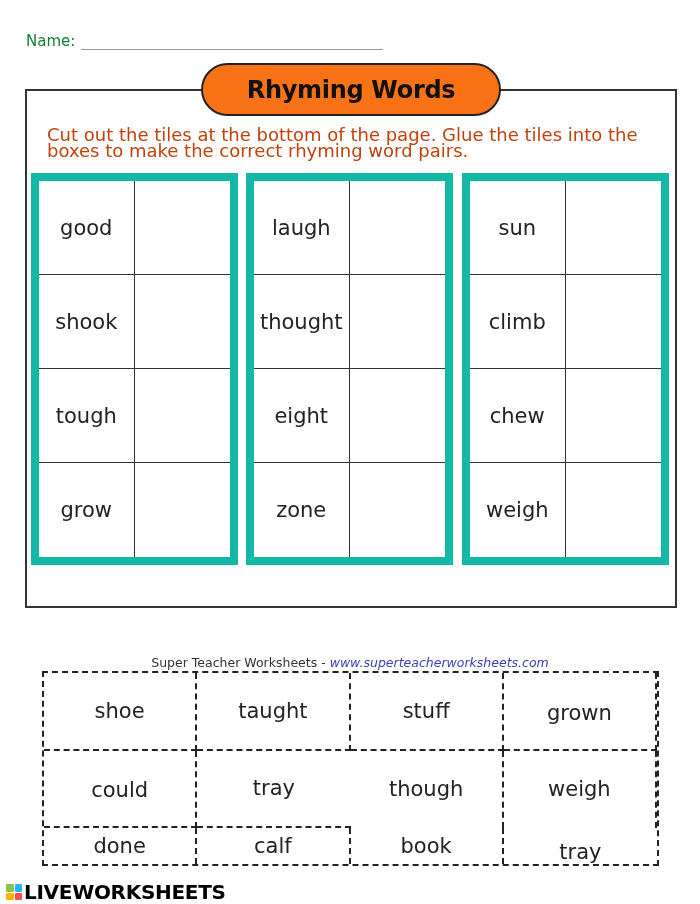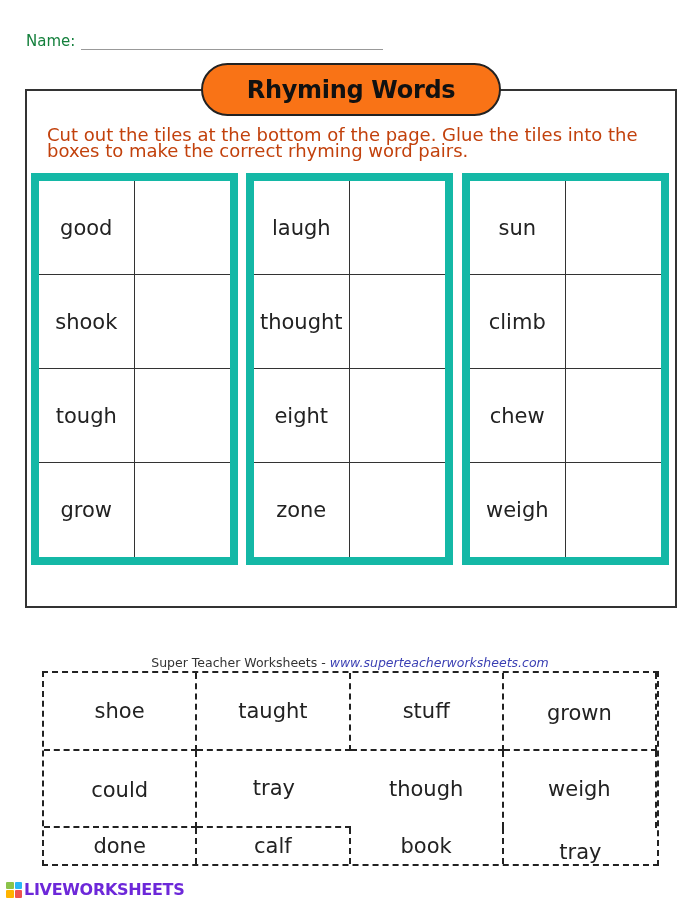--- a/index.html
+++ b/index.html
@@ -27,21 +27,21 @@
   .footer .link { color: #3a3fb3; font-style: italic; }
 
   .tiles { position: absolute; left: 42px; top: 671px; width: 617px; height: 195px; border: 2px dashed #222; display: grid; grid-template-columns: repeat(4, 1fr); grid-template-rows: 1fr 1fr; }
   .tile { border-right: 2px dashed #222; border-bottom: 2px dashed #222; display: flex; align-items: center; justify-content: center; font-size: 21px; color: #222; }
   .tile:nth-child(6n) { border-right: none; }
   .tile:nth-last-child(-n+6) { border-bottom: none; }
 
   .brand { position: absolute; left: 6px; top: 880px; display: flex; align-items: center; }
   .brand-logo { width: 16px; height: 16px; display: grid; grid-template-columns: 1fr 1fr; grid-template-rows: 1fr 1fr; gap: 1px; margin-right: 2px; }
   .brand-logo span { display: block; border-radius: 1px; }
-  .brand-text { font-family: "DejaVu Sans", sans-serif; font-weight: bold; font-size: 16px; color: #6d28d9; letter-spacing: -0.3px; }
+  .brand-text { font-family: "DejaVu Sans", sans-serif; font-weight: bold; font-size: 20px; color: #000000; letter-spacing: -0.3px; }
 </style>
 </head>
 <body>
 
 <div class="name-row">
   <span>Name:</span>
   <span class="name-line"></span>
 </div>
 
 <div class="title-pill">

